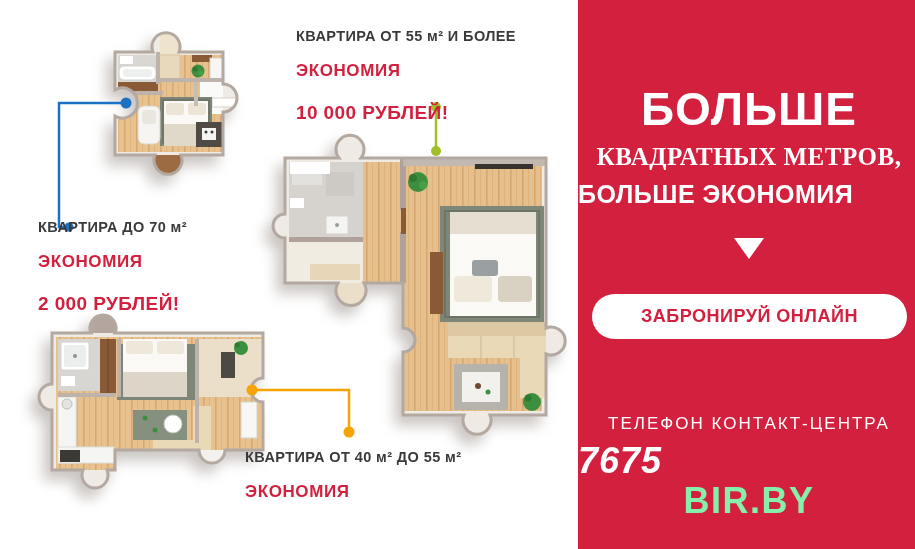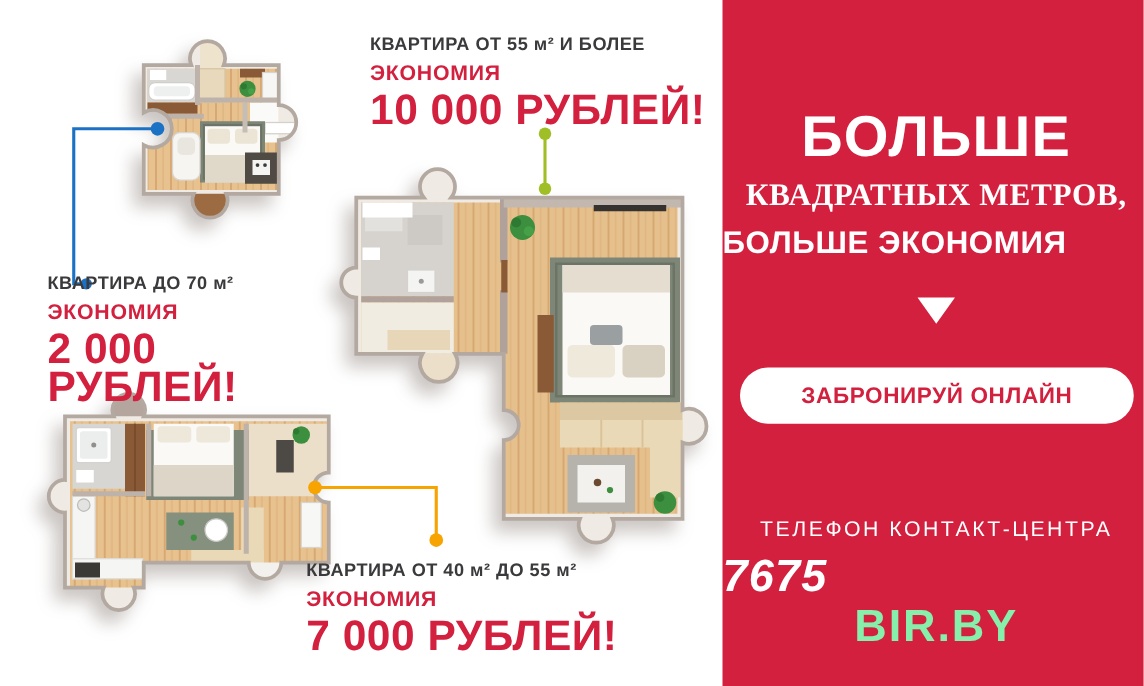--- a/index.html
+++ b/index.html
@@ -10,22 +10,22 @@
   
   .plan{position:absolute;filter:drop-shadow(-7px 9px 7px rgba(95,80,70,.33));}
   .plan-a{left:100px;top:14px;}
   .plan-b{left:270px;top:112px;}
   .plan-c{left:35px;top:300px;}
   
   .connectors{position:absolute;left:0;top:0;pointer-events:none;z-index:5;}
   
   .plan-note{position:absolute;text-align:left;z-index:6;}
   .plan-label{font-size:14.5px;font-weight:700;color:#3a3a3c;letter-spacing:.4px;line-height:19px;}
-  .plan-eco{font-size:17px;font-weight:800;color:#d2203e;letter-spacing:.6px;line-height:21px;margin-top:2px;}
-  .plan-amount{font-size:34px;font-weight:800;color:#d2203e;letter-spacing:.4px;line-height:31px;margin-top:4px;}
+  .plan-eco{font-size:17px;font-weight:800;color:#d2203e;letter-spacing:.6px;line-height:21px;margin-top:14px;}
+  .plan-amount{font-size:19px;font-weight:800;color:#d2203e;letter-spacing:.4px;line-height:31px;margin-top:16px;}
   .note-top{left:296px;top:27px;width:280px;}
   .note-left{left:38px;top:218px;width:220px;}
   .note-bottom{left:245px;top:448px;width:250px;}
   
   .sidebar{
     position:absolute;left:578px;top:0;width:342px;height:549px;
     background:#d2203e;z-index:8;color:#ffffff;
   }
   .headline-1{position:absolute;left:0;width:100%;top:86px;text-align:center;
     font-size:46px;font-weight:800;letter-spacing:1px;line-height:1;}
@@ -235,21 +235,20 @@
 
   <div class="plan-note note-left">
     <div class="plan-label">КВАРТИРА ДО 70 м²</div>
     <div class="plan-eco">ЭКОНОМИЯ</div>
     <div class="plan-amount">2 000 РУБЛЕЙ!</div>
   </div>
 
   <div class="plan-note note-bottom">
     <div class="plan-label">КВАРТИРА ОТ 40 м² ДО 55 м²</div>
     <div class="plan-eco">ЭКОНОМИЯ</div>
-    <div class="plan-amount">7 000 РУБЛЕЙ!</div>
   </div>
 
   <div class="sidebar">
     <div class="headline-1">БОЛЬШЕ</div>
     <div class="headline-2">КВАДРАТНЫХ МЕТРОВ,</div>
     <div class="headline-3">БОЛЬШЕ ЭКОНОМИЯ</div>
     <div class="down-arrow"></div>
     <button class="cta-button">ЗАБРОНИРУЙ ОНЛАЙН</button>
     <div class="phone-label">ТЕЛЕФОН КОНТАКТ-ЦЕНТРА</div>
     <div class="phone-number">7675</div>

